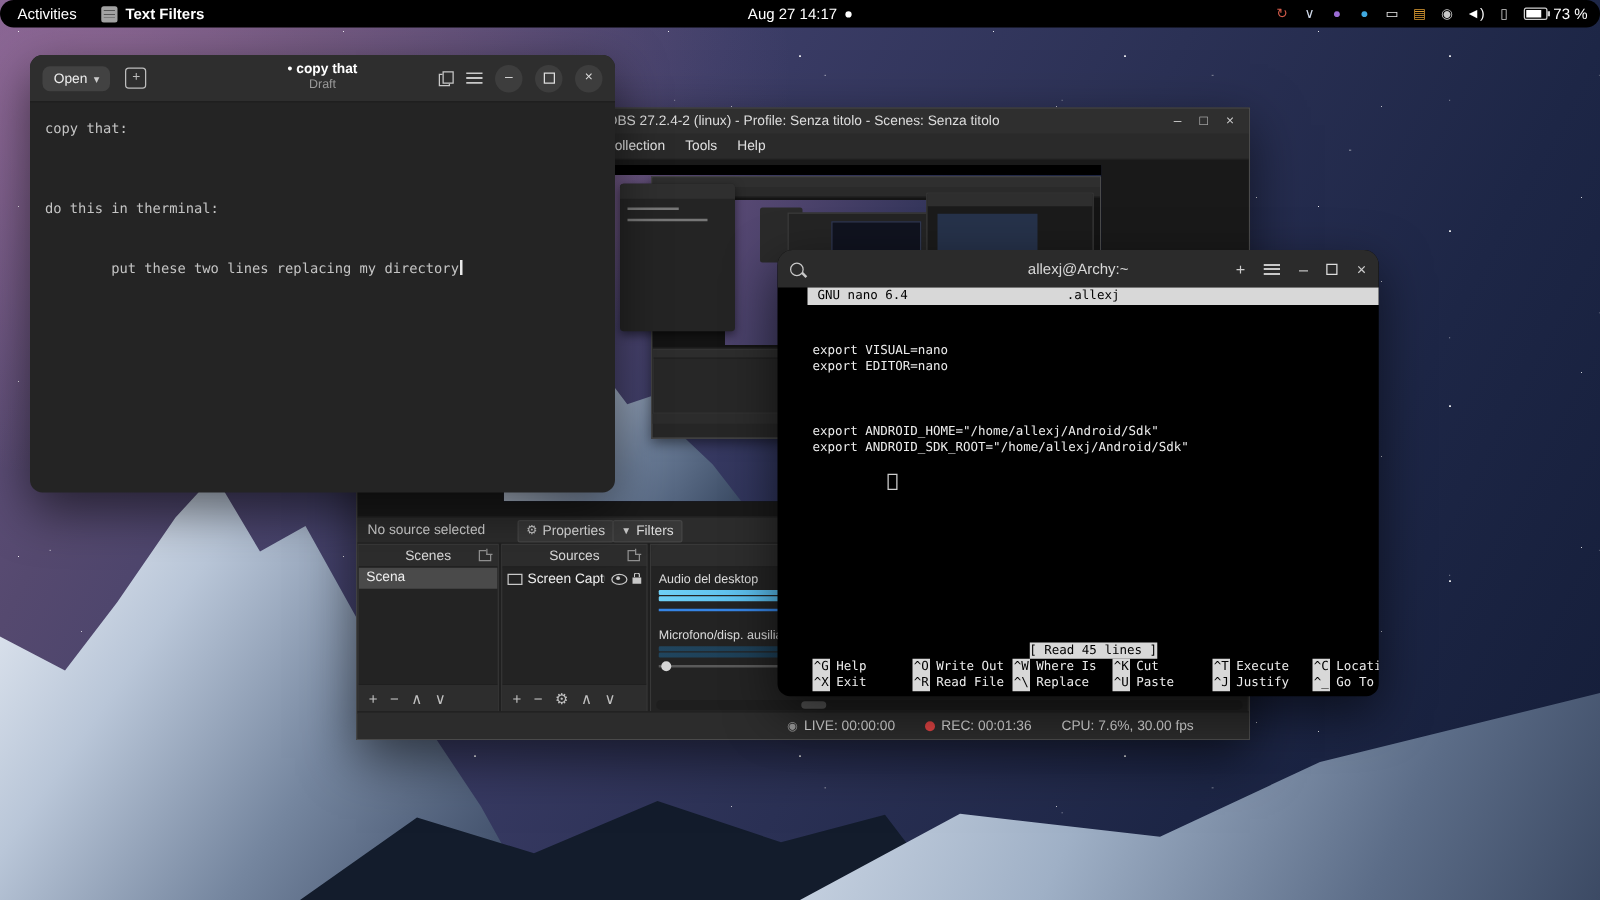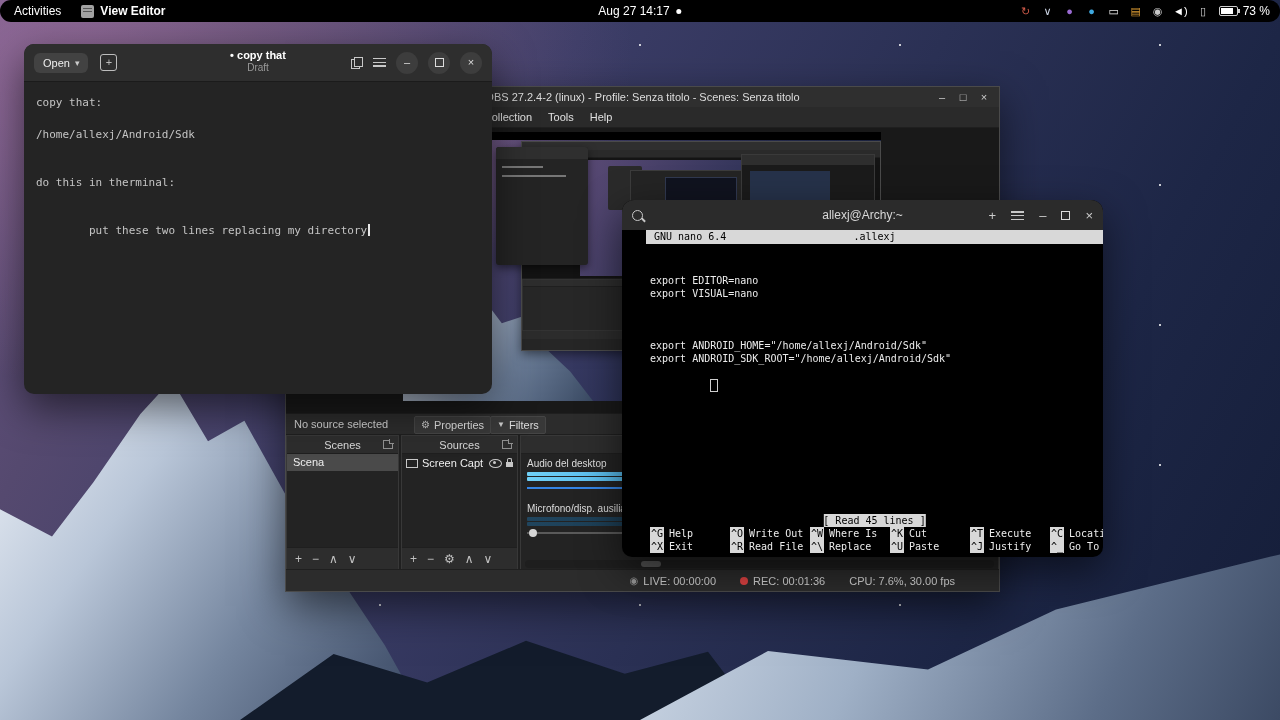--- a/index.html
+++ b/index.html
@@ -209,21 +209,21 @@
   <div class="stars2"></div>
   <div class="mtn-left"></div>
   <div class="mtn-mid"></div>
   <div class="mtn-right"></div>
 
   <div class="topbar">
     <div class="tb-left">
       <span class="tb-activities">Activities</span>
       <span class="tb-app">
         <span class="app-glyph"></span>
-        <span>View Editor</span>
+        <span>Text Filters</span>
       </span>
     </div>
     <div class="tb-center">
       <span>Aug 27 14:17</span>
       <span class="notif-dot"></span>
     </div>
     <div class="tb-right">
       <span class="tray-glyph" style="color: rgb(211, 91, 74);">↻</span>
       <span class="tray-glyph" style="color: rgb(207, 216, 232);">∨</span>
       <span class="tray-glyph" style="color: rgb(155, 107, 211);">●</span>
@@ -414,22 +414,22 @@
       </span>
     </div>
     <div class="term-body">
       <div class="nano-bar">
         <span class="nb-left">GNU nano 6.4</span>
         <span class="nb-file">.allexj</span>
       </div>
       <div class="nano-lines">
         <div class="nl"></div>
         <div class="nl"></div>
+        <div class="nl">export VISUAL=nano</div>
         <div class="nl">export EDITOR=nano</div>
-        <div class="nl">export VISUAL=nano</div>
         <div class="nl"></div>
         <div class="nl"></div>
         <div class="nl"></div>
         <div class="nl">export ANDROID_HOME="/home/allexj/Android/Sdk"</div>
         <div class="nl">export ANDROID_SDK_ROOT="/home/allexj/Android/Sdk"</div>
         <div class="nl">
           <span class="nano-caret"></span>
         </div>
       </div>
       <div class="nano-status">[ Read 45 lines ]</div>
@@ -508,21 +508,20 @@
         <span class="circle-btn">–</span>
         <span class="circle-btn">
             <span class="sq"></span>
           </span>
         <span class="circle-btn">×</span>
       </span>
     </div>
     <div class="te-body">
       <div class="ed-line">copy that:</div>
       <div class="ed-line"></div>
-      <div class="ed-line">/home/allexj/Android/Sdk</div>
       <div class="ed-line"></div>
       <div class="ed-line"></div>
       <div class="ed-line">do this in therminal:</div>
       <div class="ed-line"></div>
       <div class="ed-line">
         <span>put these two lines replacing my directory</span><span class="caret-bar"></span>
       </div>
     </div>
   </div>
 </div>

